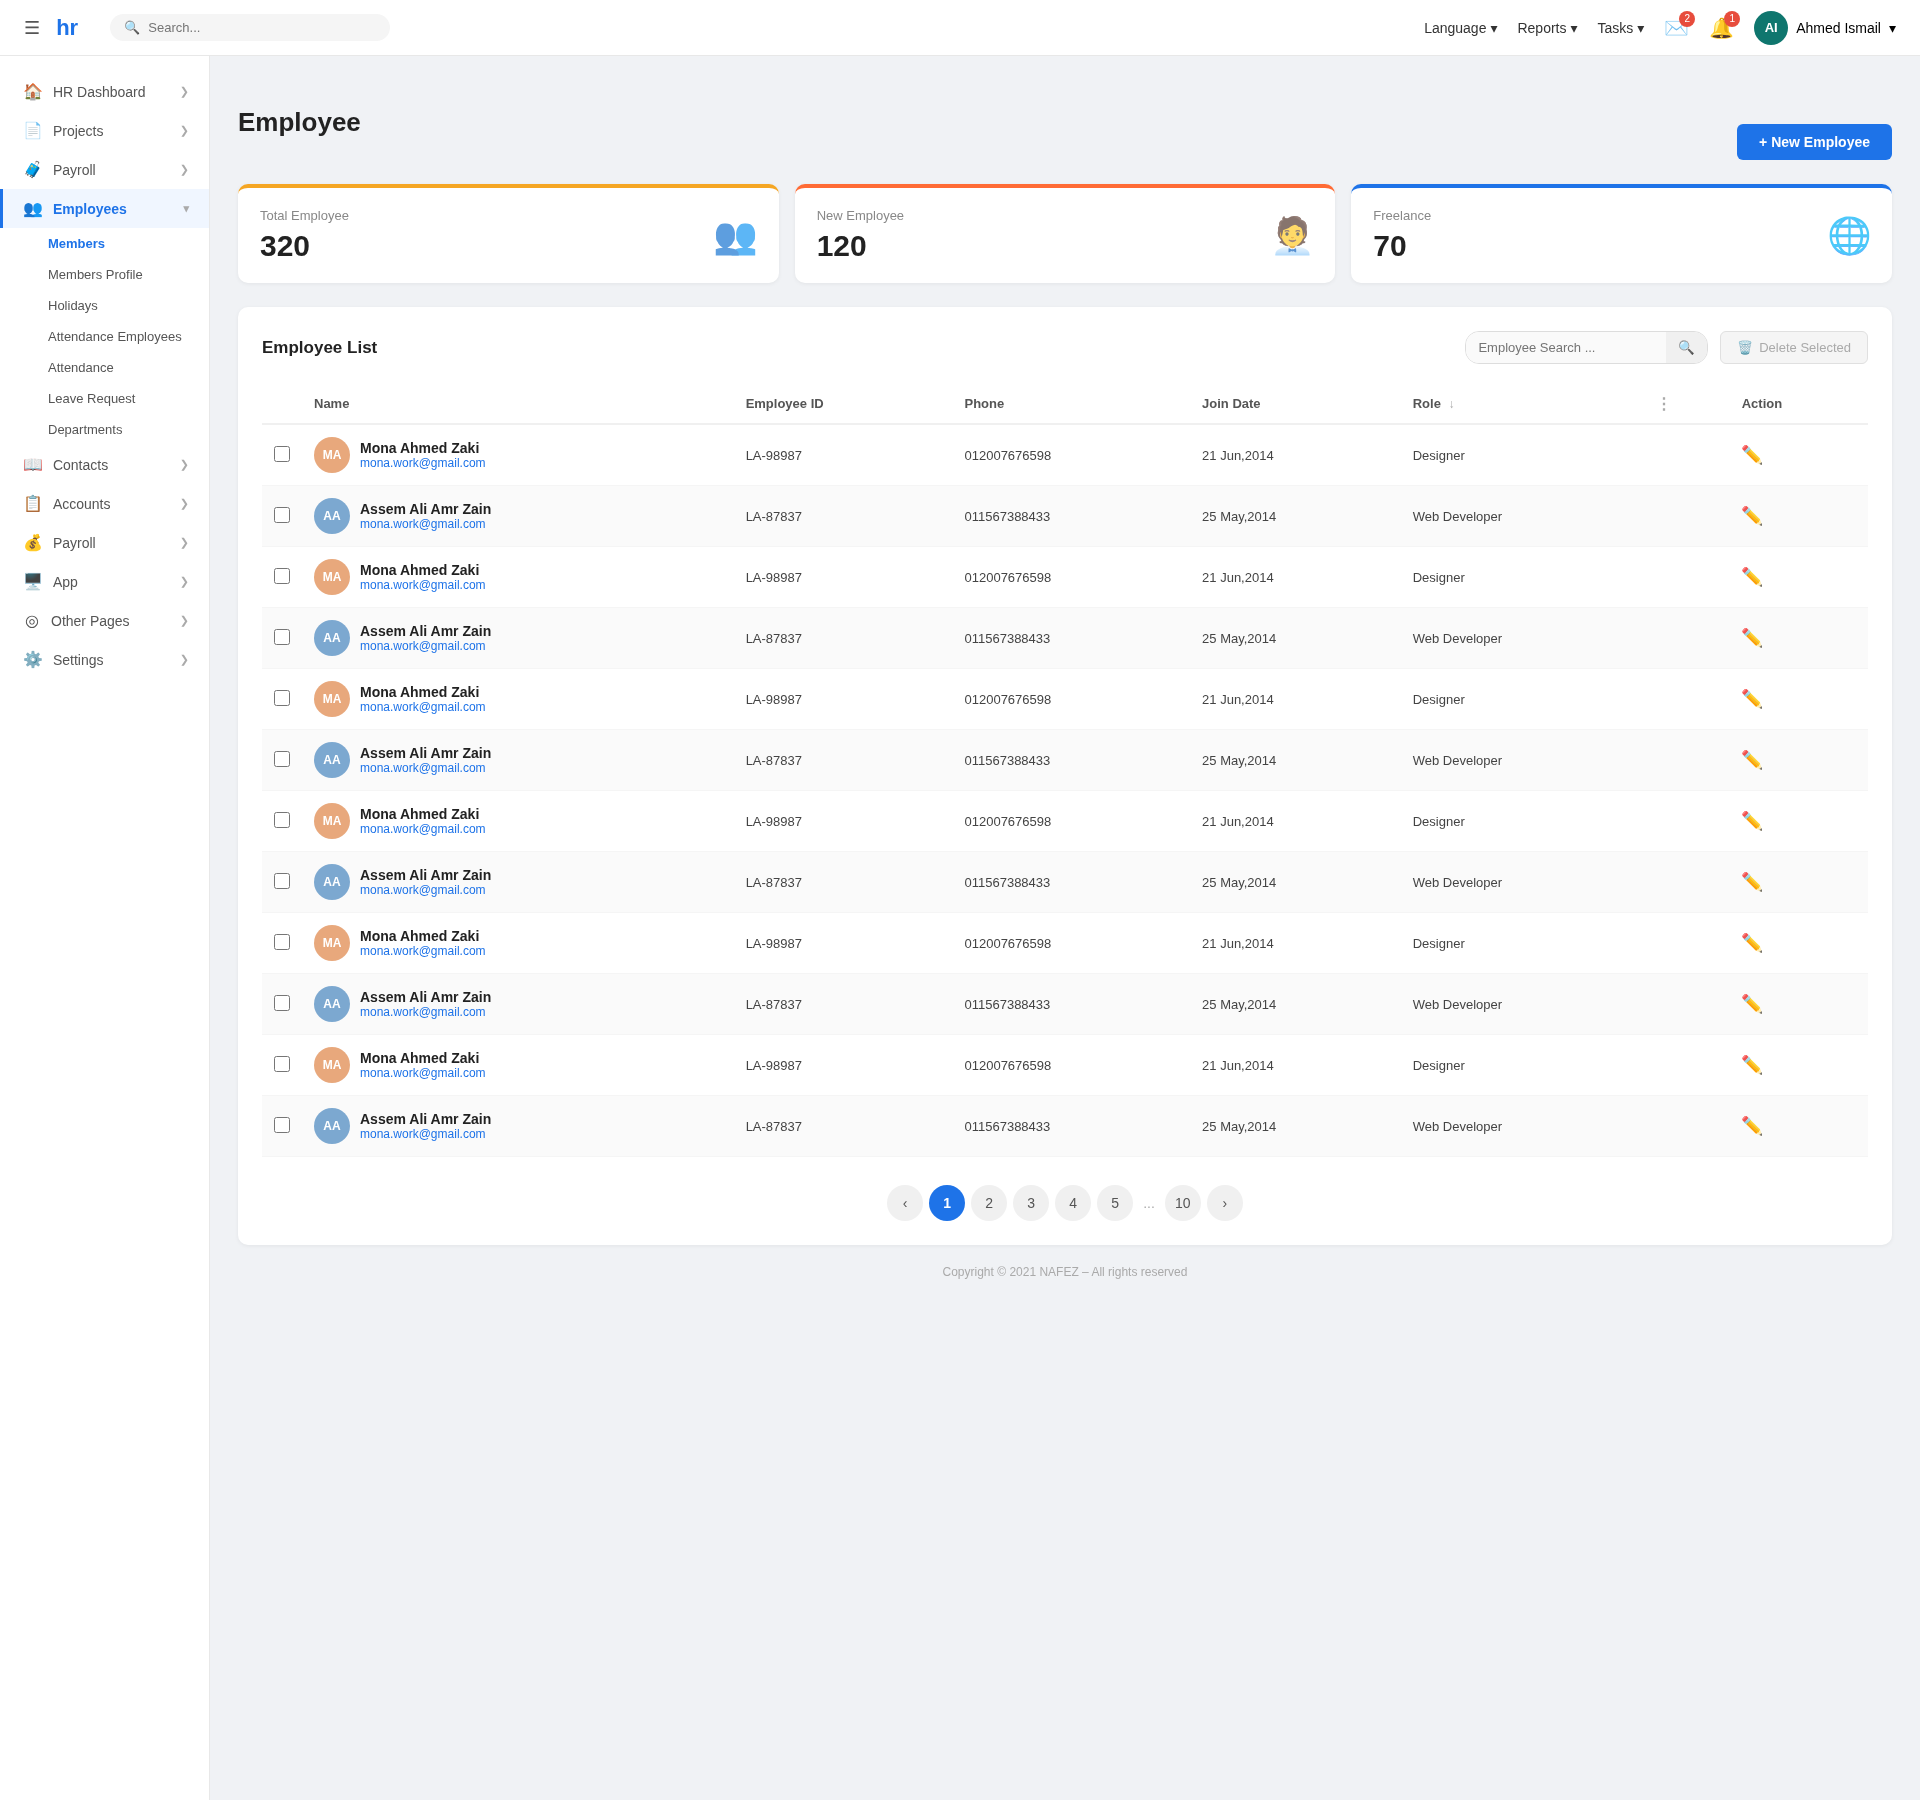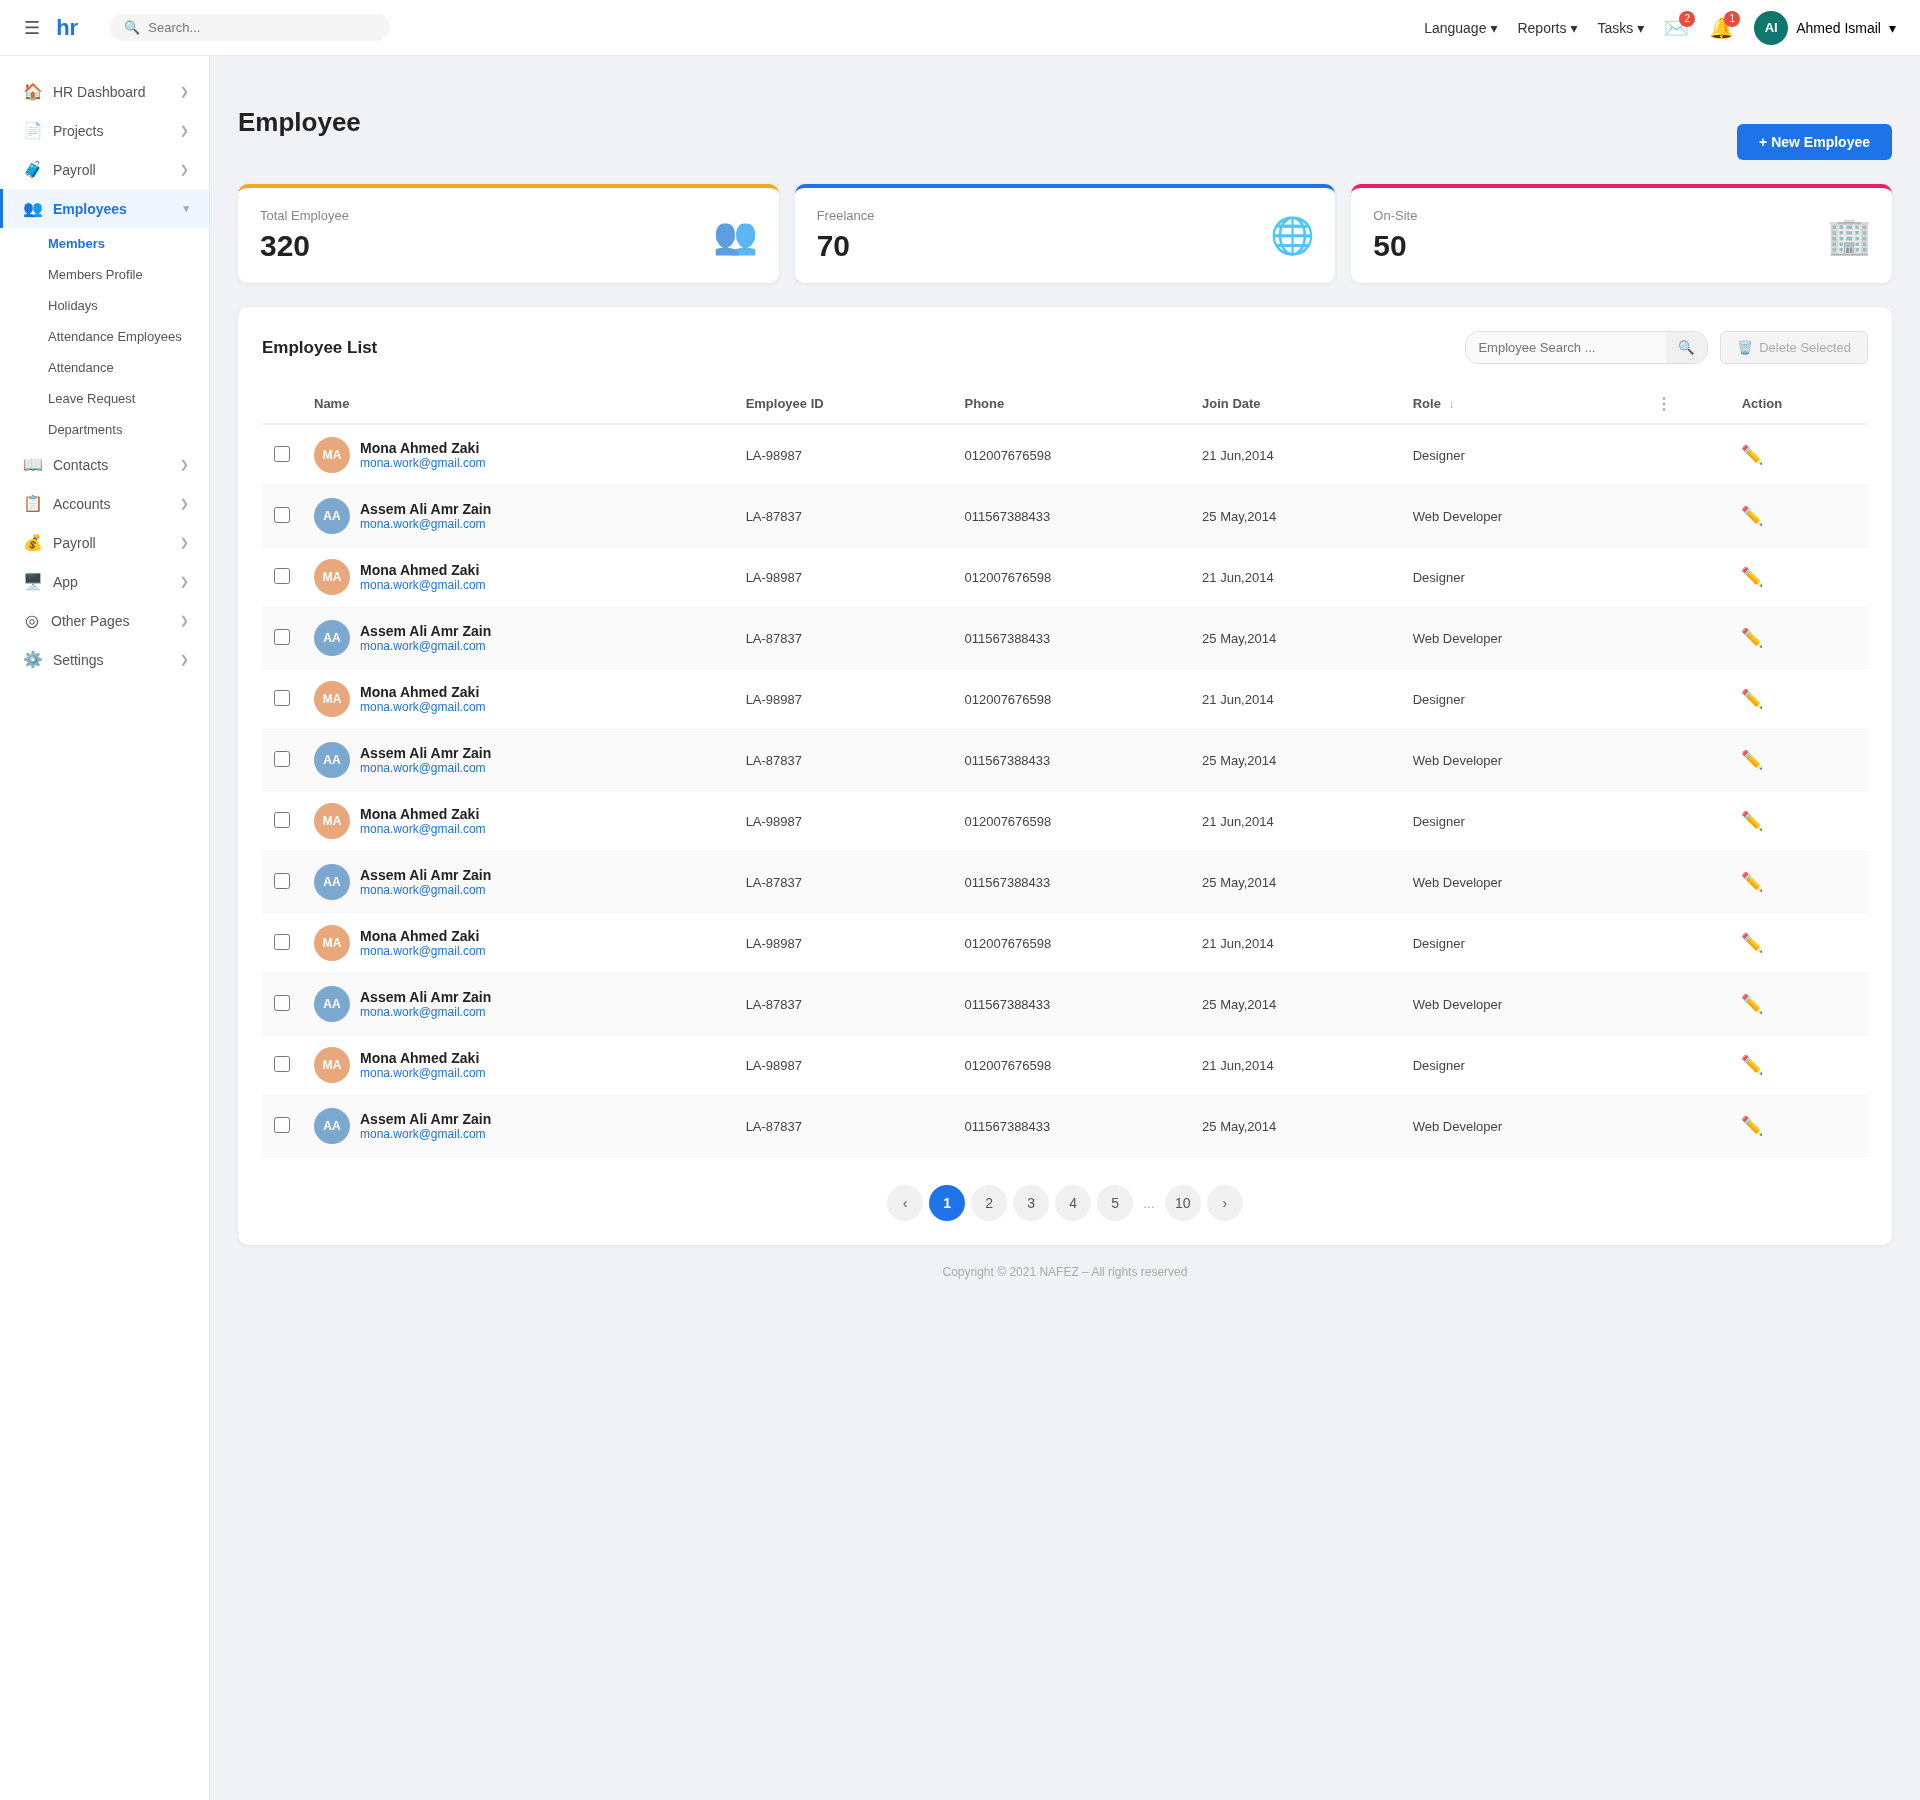--- a/index.html
+++ b/index.html
@@ -307,29 +307,29 @@
       <h1 class="page-title">Employee</h1>
       <button class="btn-new-employee">+ New Employee</button>
     </div>
 
     <div class="stats-row">
       <div class="stat-card yellow">
         <div class="stat-label">Total Employee</div>
         <div class="stat-value">320</div>
         <div class="stat-icon">👥</div>
       </div>
+      <div class="stat-card orange">
+        <div class="stat-label">New Employee</div>
+        <div class="stat-value">120</div>
+        <div class="stat-icon">🧑‍💼</div>
+      </div>
       <div class="stat-card blue">
         <div class="stat-label">Freelance</div>
         <div class="stat-value">70</div>
         <div class="stat-icon">🌐</div>
-      </div>
-      <div class="stat-card pink">
-        <div class="stat-label">On-Site</div>
-        <div class="stat-value">50</div>
-        <div class="stat-icon">🏢</div>
       </div>
     </div>
 
     <div class="list-section">
       <div class="list-header">
         <span class="list-title">Employee List</span>
         <div class="list-actions">
           <div class="search-box">
             <input type="text" placeholder="Employee Search ..." style="">
             <button>🔍</button>

